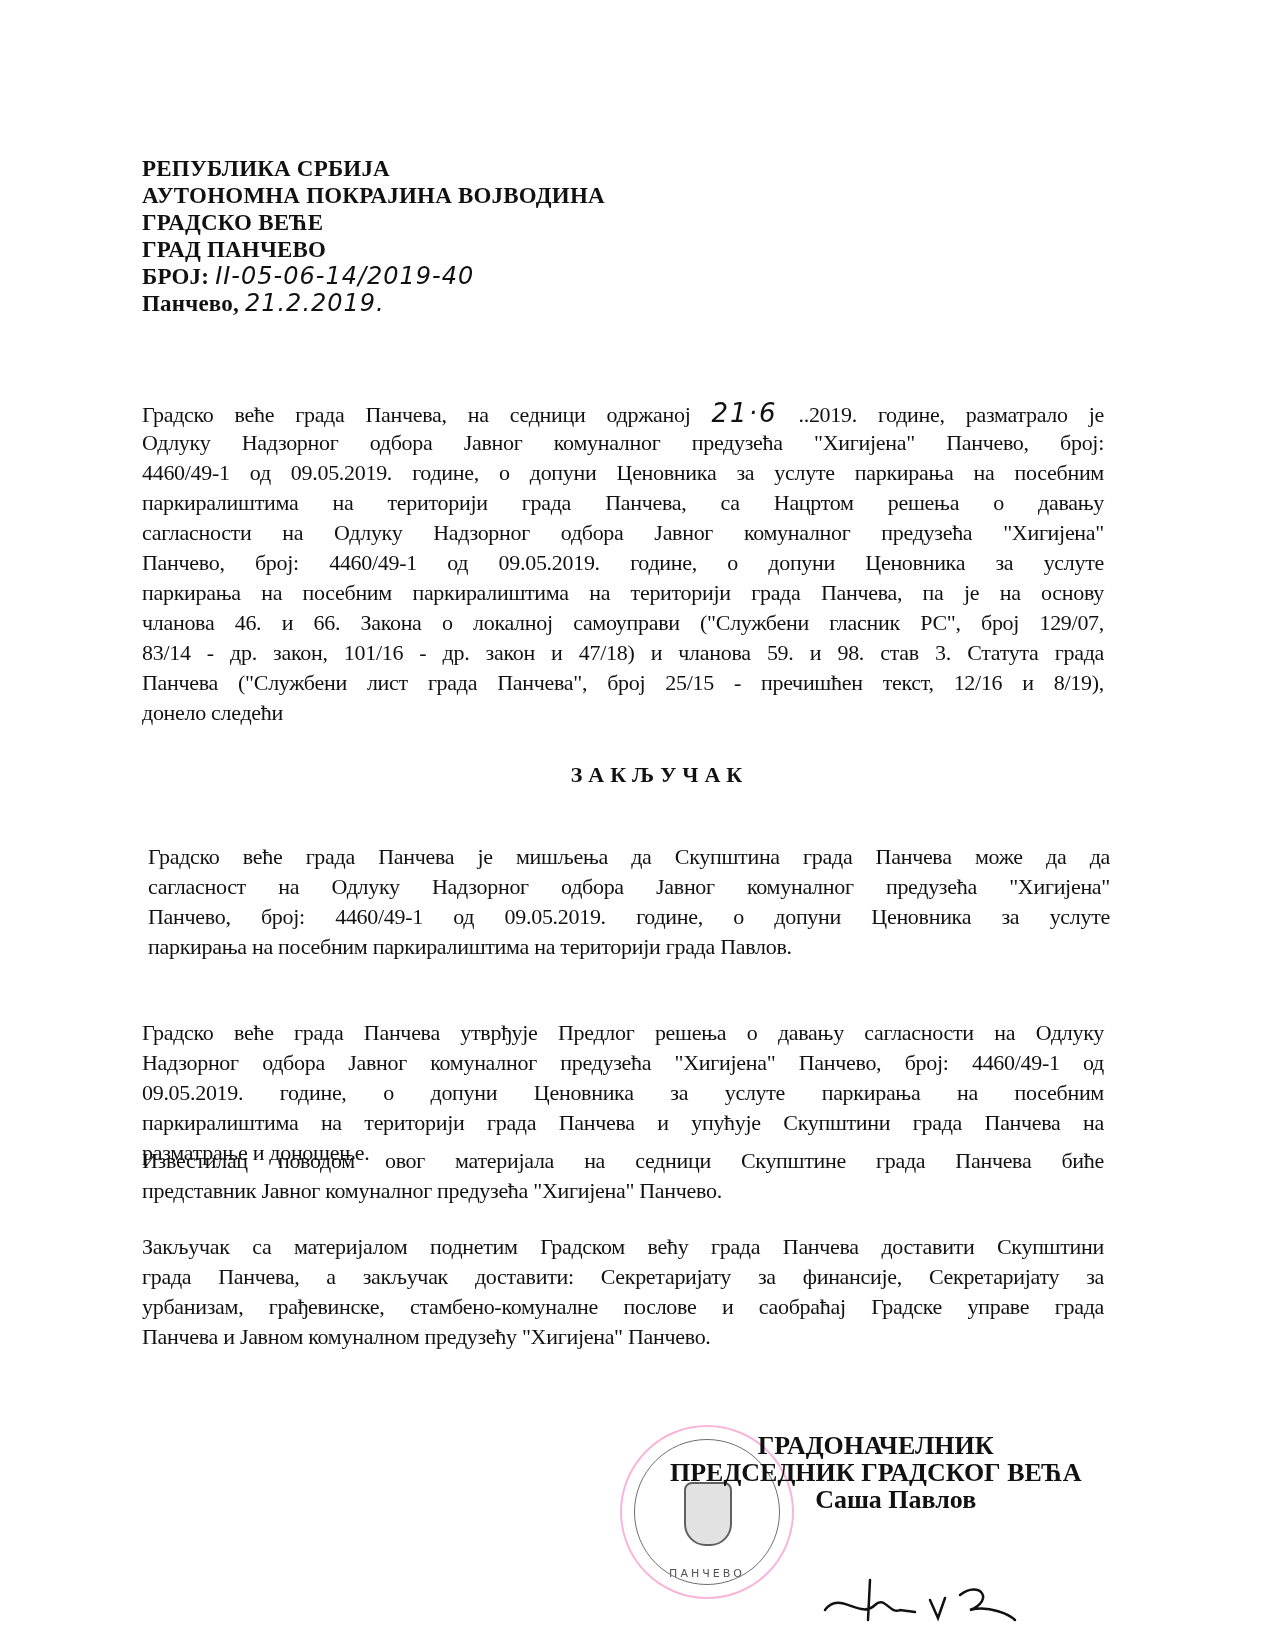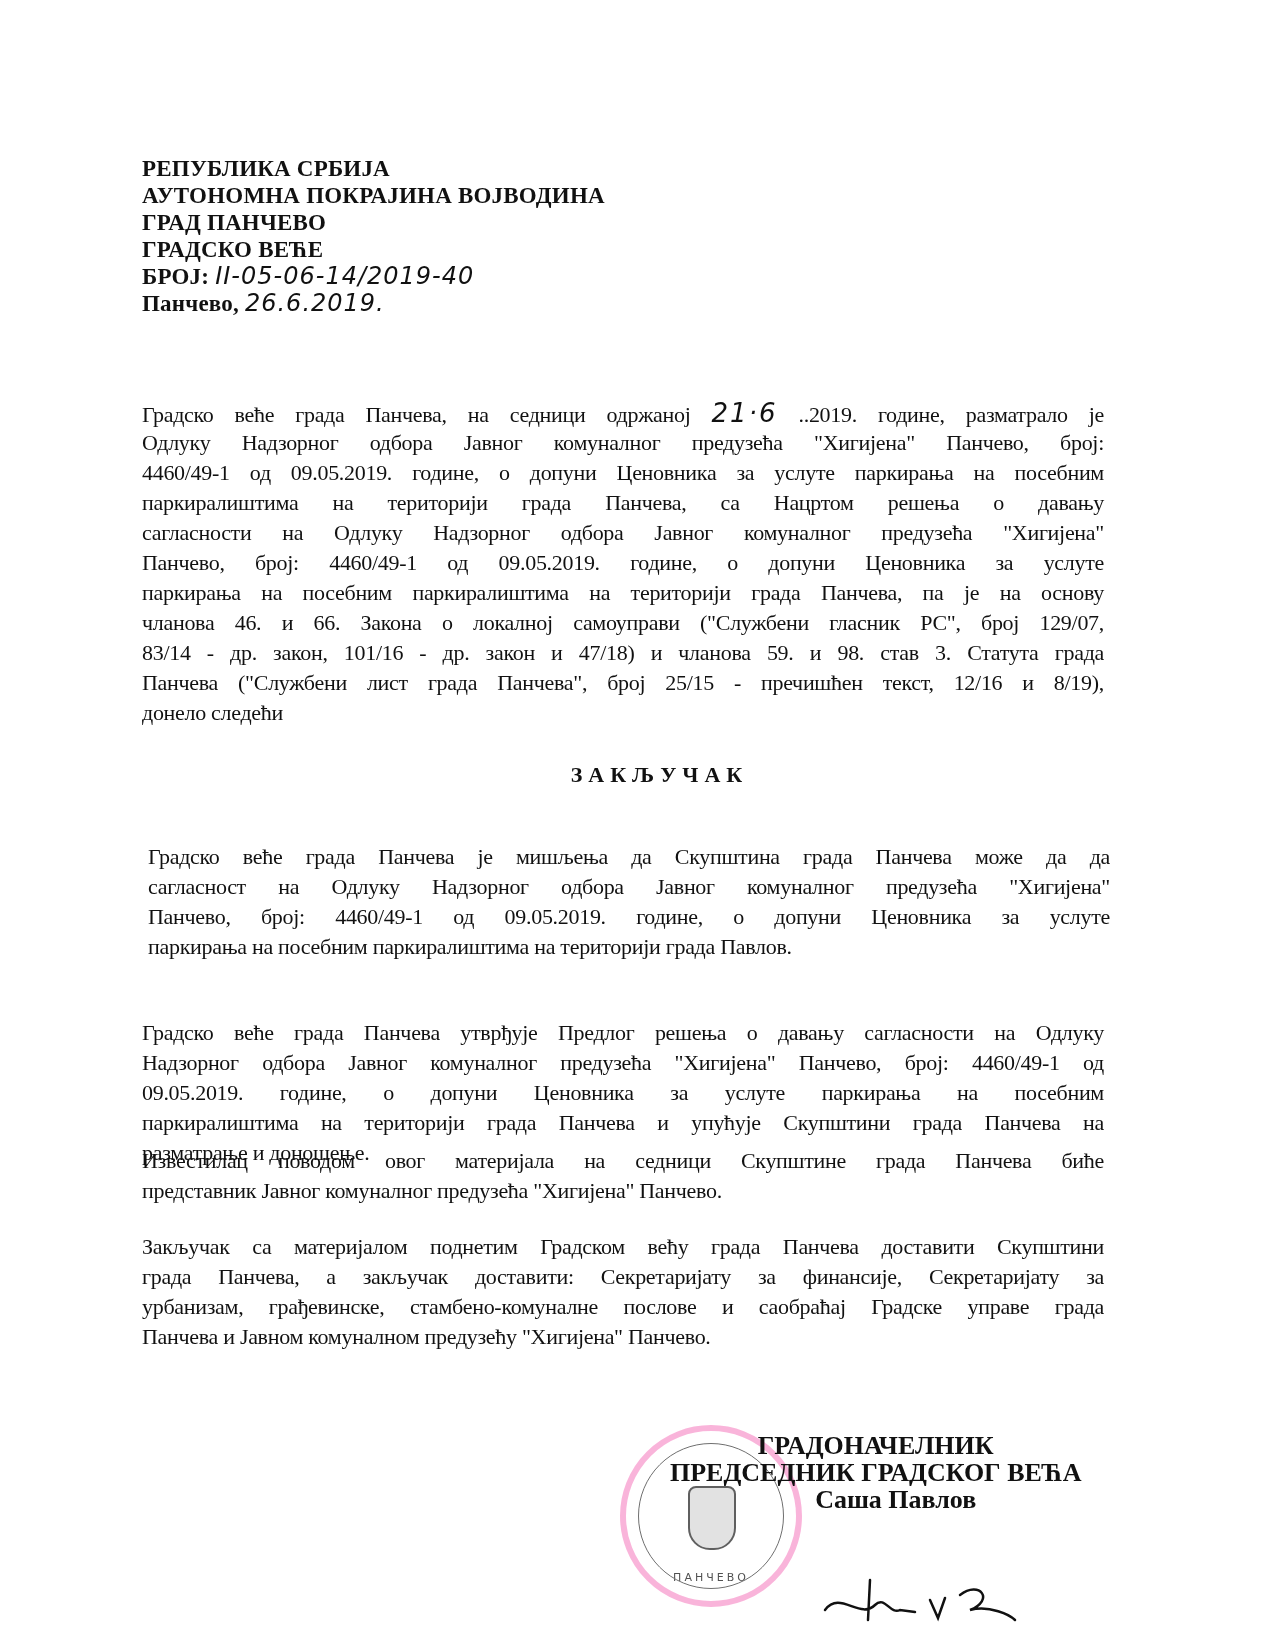--- a/index.html
+++ b/index.html
@@ -40,21 +40,21 @@
     #p3 { top: 1018px; }
     #p4 { top: 1146px; }
     #p5 { top: 1232px; }
 
     .signature-block { position: absolute; left: 670px; top: 1432px; text-align: center; }
     .sig-line { font-weight: bold; font-size: 26px; line-height: 27px; white-space: nowrap; }
     .sig-name { margin-left: 40px; }
 
     .stamp {
       position: absolute; left: 620px; top: 1425px; width: 170px; height: 170px;
-      border: 6px solid #f9a8d4; border-radius: 50%; opacity: 0.85;
+      border: 2px solid #f9a8d4; border-radius: 50%; opacity: 0.85;
     }
     .stamp::after {
       content: ""; position: absolute; left: 12px; top: 12px; right: 12px; bottom: 12px;
       border: 1px solid #555; border-radius: 50%;
     }
     .stamp .coat {
       position: absolute; left: 62px; top: 55px; width: 44px; height: 60px;
       border: 2px solid #444; border-radius: 8px 8px 22px 22px; background: #ddd;
     }
     .stamp .stamp-text {
@@ -66,27 +66,27 @@
     }
   </style>
 </head>
 <body>
 
 <div class="page">
 
   <div class="header">
     <div class="hl">РЕПУБЛИКА СРБИЈА</div>
     <div class="hl">АУТОНОМНА ПОКРАЈИНА ВОЈВОДИНА</div>
+    <div class="hl">ГРАДСКО ВЕЋЕ</div>
     <div class="hl">ГРАД ПАНЧЕВО</div>
-    <div class="hl">ГРАДСКО ВЕЋЕ</div>
     <div class="hl">
       <span>БРОЈ:</span><span class="hand">II-05-06-14/2019-40</span>
     </div>
     <div class="hl">
-      <span>Панчево,</span><span class="hand">26.6.2019.</span>
+      <span>Панчево,</span><span class="hand">21.2.2019.</span>
     </div>
   </div>
 
   <div class="body-text" id="p1">
     <span class="line"><span>Градско веће града Панчева, на седници одржаној </span><span class="hand-inline">21·6</span><span> ..2019. године, разматрало је</span></span>
     <span class="line">Одлуку Надзорног одбора Јавног комуналног предузећа "Хигијена" Панчево, број:</span>
     <span class="line">4460/49-1 од 09.05.2019. године, о допуни Ценовника за услуте паркирања на посебним</span>
     <span class="line">паркиралиштима на територији града Панчева, са Нацртом решења о давању</span>
     <span class="line">сагласности на Одлуку Надзорног одбора Јавног комуналног предузећа "Хигијена"</span>
     <span class="line">Панчево, број: 4460/49-1 од 09.05.2019. године, о допуни Ценовника за услуте</span>

